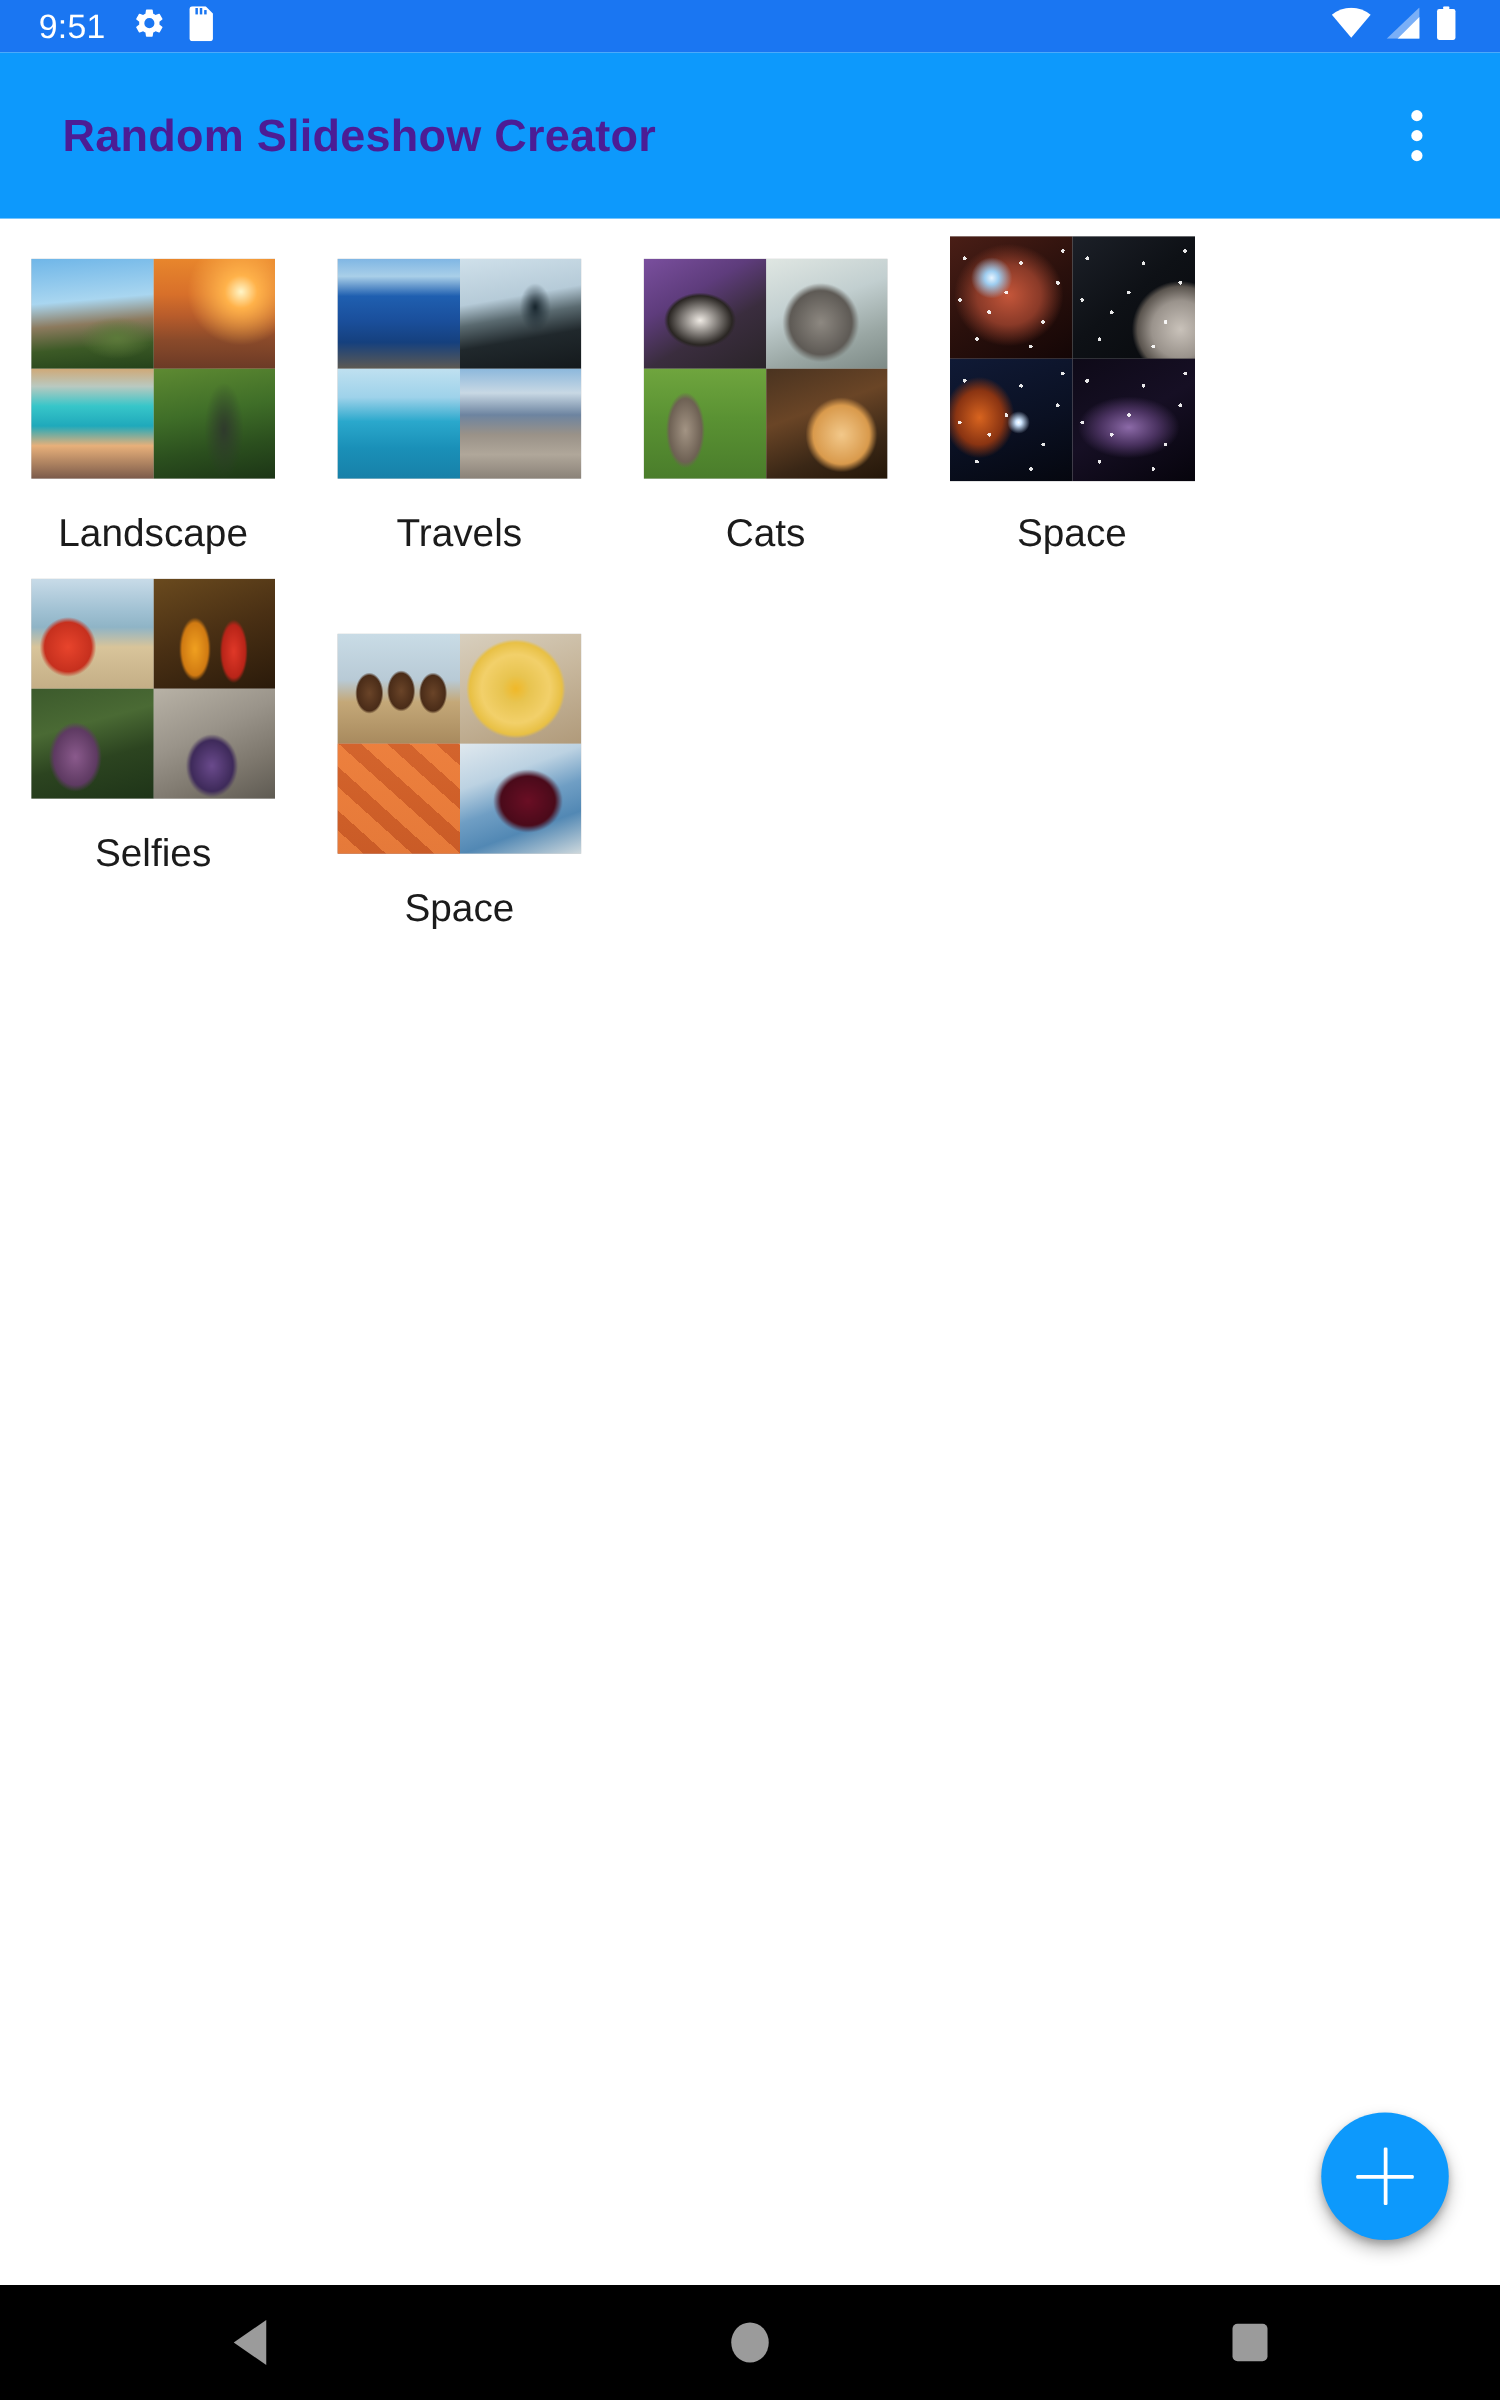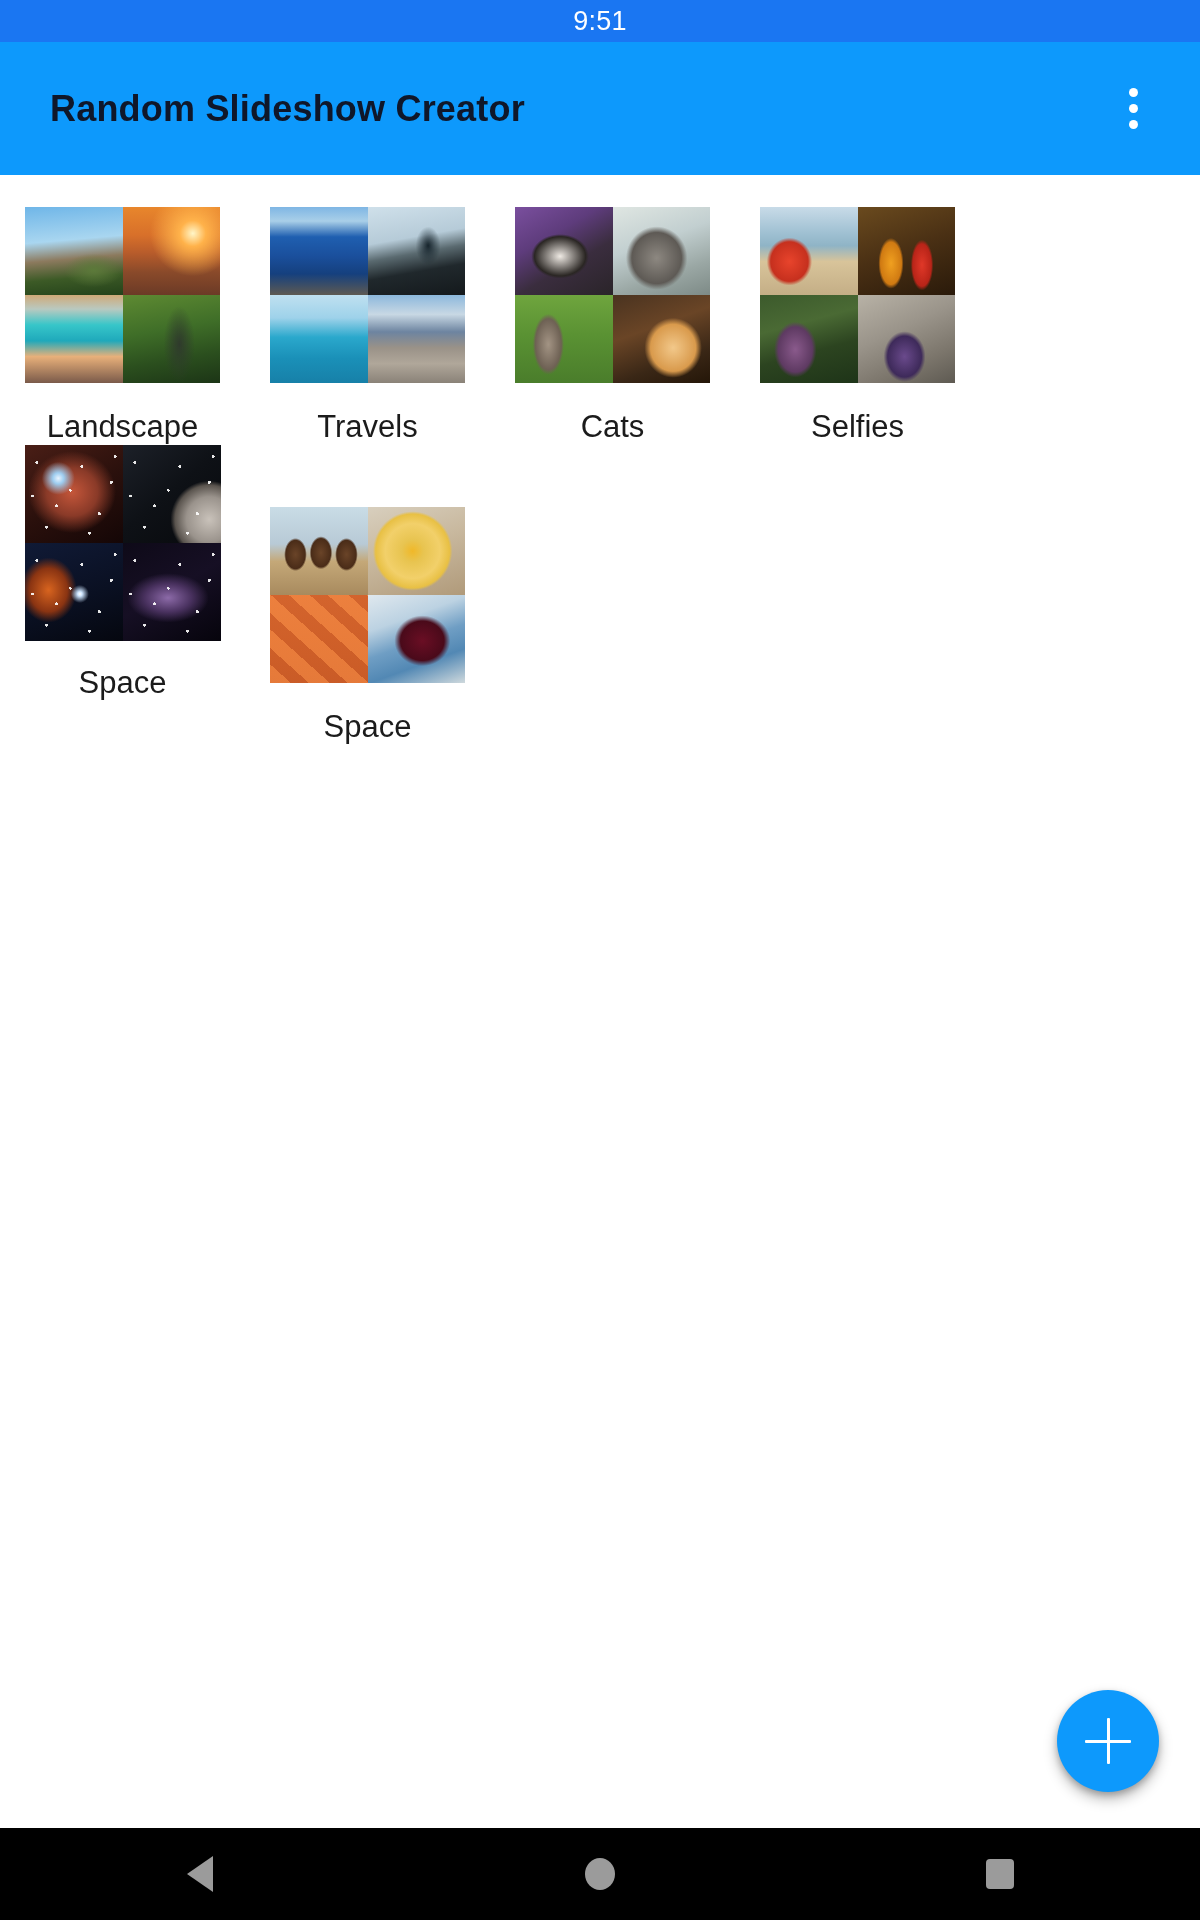--- a/index.html
+++ b/index.html
@@ -8,38 +8,38 @@
     font-family:"Liberation Sans", sans-serif;
     background:#ffffff;
     overflow:hidden;
   }
   #phone { position:relative; width:1200px; height:1920px; background:#ffffff; }
 
   
   .statusbar{
     position:absolute; top:0; left:0; width:1200px; height:42px;
     background:#1a76f2;
-    display:flex; align-items:center; padding:0 13px;flex-direction:column;
+    display:flex; align-items:center; padding:0 31px;
   }
   .status-clock{
     color:#ffffff; font-size:27px; font-weight:400; letter-spacing:.2px;
     line-height:42px;
   }
   .status-left-icons{ display:flex; align-items:center; gap:16px; margin-left:22px; }
   .status-right{ margin-left:auto; display:flex; align-items:center; gap:12px; padding-right:4px;}
   .ic{ display:block; }
 
   
   .appbar{
     position:absolute; top:42px; left:0; width:1200px; height:133px;
     background:#0d99fc;
     display:flex; align-items:center; padding:0 34px 0 50px;
   }
   .app-title{
-    color:#0f172a; font-size:36px; font-weight:700; letter-spacing:.2px;
+    color:#4c1d95; font-size:36px; font-weight:700; letter-spacing:.2px;
     white-space:nowrap;
     text-align:center;
   }
   .overflow{
     margin-left:auto; width:66px; height:66px;
     display:flex; flex-direction:column; align-items:center; justify-content:center;
     gap:7px; cursor:pointer;
   }
   .overflow i{ width:9px; height:9px; border-radius:50%; background:#ffffff; display:block; }
 
@@ -271,38 +271,38 @@
       <div class="cell">
         <div class="thumb">
           <div class="tile p-catpurple"></div>
           <div class="tile p-catgrey"></div>
           <div class="tile p-catgrass"></div>
           <div class="tile p-catorange"></div>
         </div>
         <div class="cell-label">Cats</div>
       </div>
 
-      <div class="cell">
-        <div class="thumb">
-          <div class="tile p-selbeach"></div>
-          <div class="tile p-selsari"></div>
-          <div class="tile p-selplaid"></div>
-          <div class="tile p-selrock"></div>
-        </div>
-        <div class="cell-label">Selfies</div>
-      </div>
-
       <div class="cell" style="padding-top:0;">
         <div class="thumb tall">
           <div class="tile p-nebula stars"></div>
           <div class="tile p-moon stars"></div>
           <div class="tile p-burst stars"></div>
           <div class="tile p-milky stars"></div>
         </div>
         <div class="cell-label" style="margin-top:24px;">Space</div>
+      </div>
+
+      <div class="cell">
+        <div class="thumb">
+          <div class="tile p-selbeach"></div>
+          <div class="tile p-selsari"></div>
+          <div class="tile p-selplaid"></div>
+          <div class="tile p-selrock"></div>
+        </div>
+        <div class="cell-label">Selfies</div>
       </div>
 
       <div class="cell" style="padding-top:62px;">
         <div class="thumb">
           <div class="tile p-muffin"></div>
           <div class="tile p-pie"></div>
           <div class="tile p-shrimp"></div>
           <div class="tile p-cherry"></div>
         </div>
         <div class="cell-label">Space</div>

